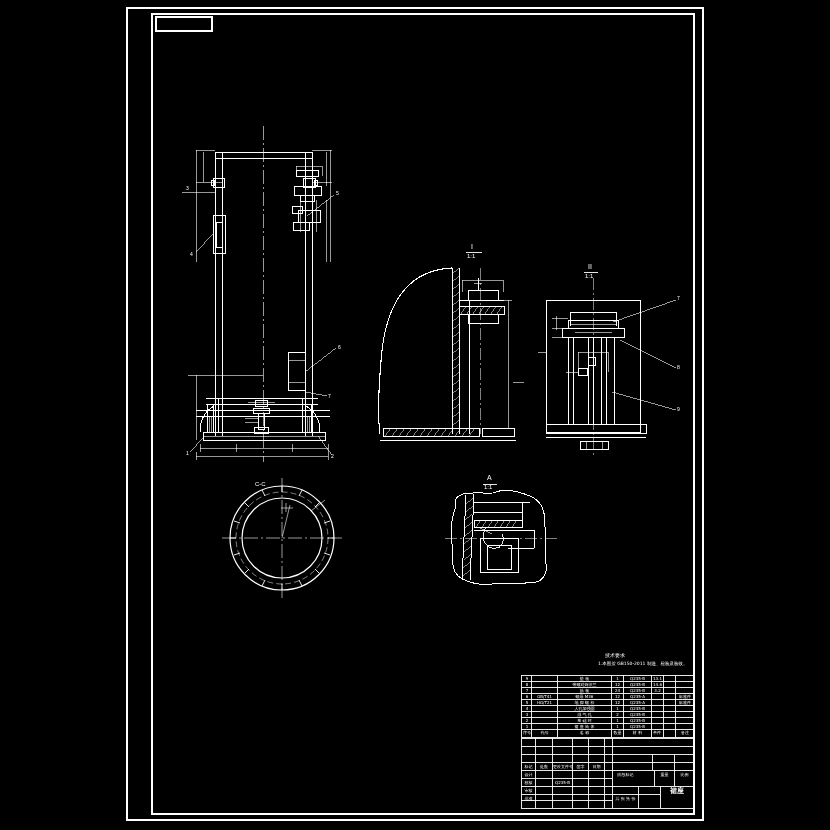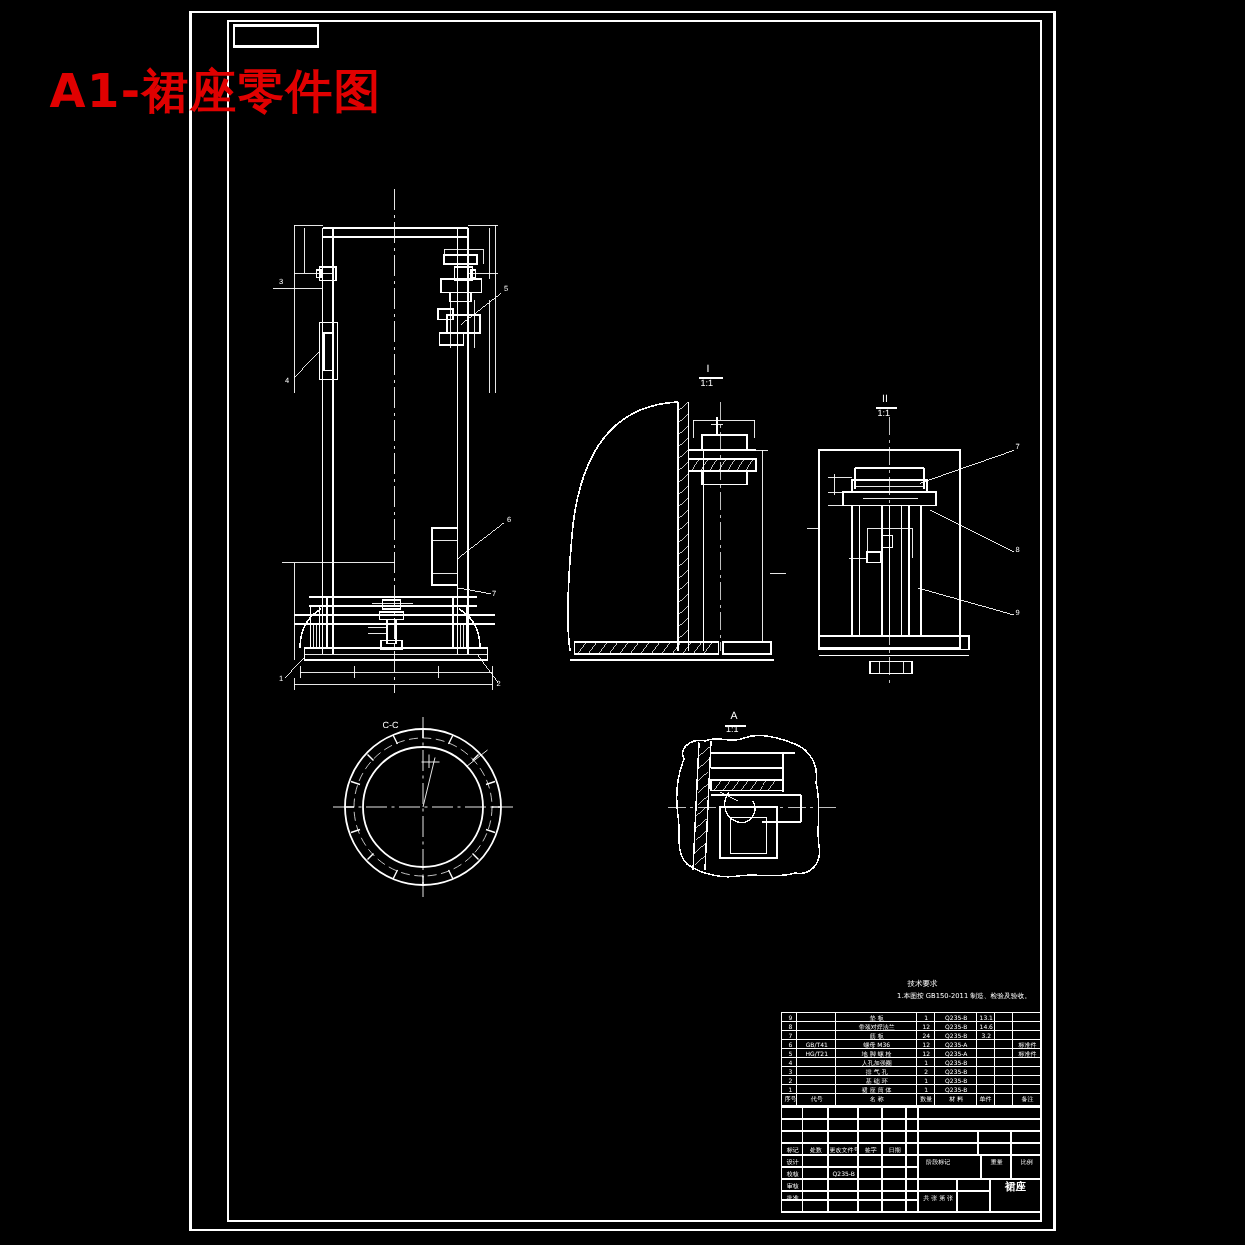--- a/index.html
+++ b/index.html
@@ -366,21 +366,20 @@
       <line x1="612" y1="786" x2="694" y2="786"></line>
       <line x1="612" y1="794" x2="660" y2="794"></line>
       <line x1="638" y1="786" x2="638" y2="808"></line>
       <line x1="660" y1="786" x2="660" y2="808"></line>
       <line x1="652" y1="754" x2="652" y2="770"></line>
       <line x1="674" y1="754" x2="674" y2="770"></line>
       <line x1="612" y1="762" x2="694" y2="762"></line>
     </g>
   </svg>
 
-  <div class="ttl" style="left:33px;top:40px;">A1-裙座零件图</div>
 
   <div style="position:absolute;left:255px;top:481px;color:#fff;font-size:6px;">C-C</div>
 
   <div style="position:absolute;left:471px;top:243px;color:#fff;font-size:7px;">I</div>
   <div style="position:absolute;left:467px;top:253px;color:#fff;font-size:6px;">1:1</div>
 
   <div style="position:absolute;left:588px;top:263px;color:#fff;font-size:7px;">II</div>
   <div style="position:absolute;left:585px;top:273px;color:#fff;font-size:6px;">1:1</div>
 
   <div style="position:absolute;left:487px;top:474px;color:#fff;font-size:7px;">A</div>

